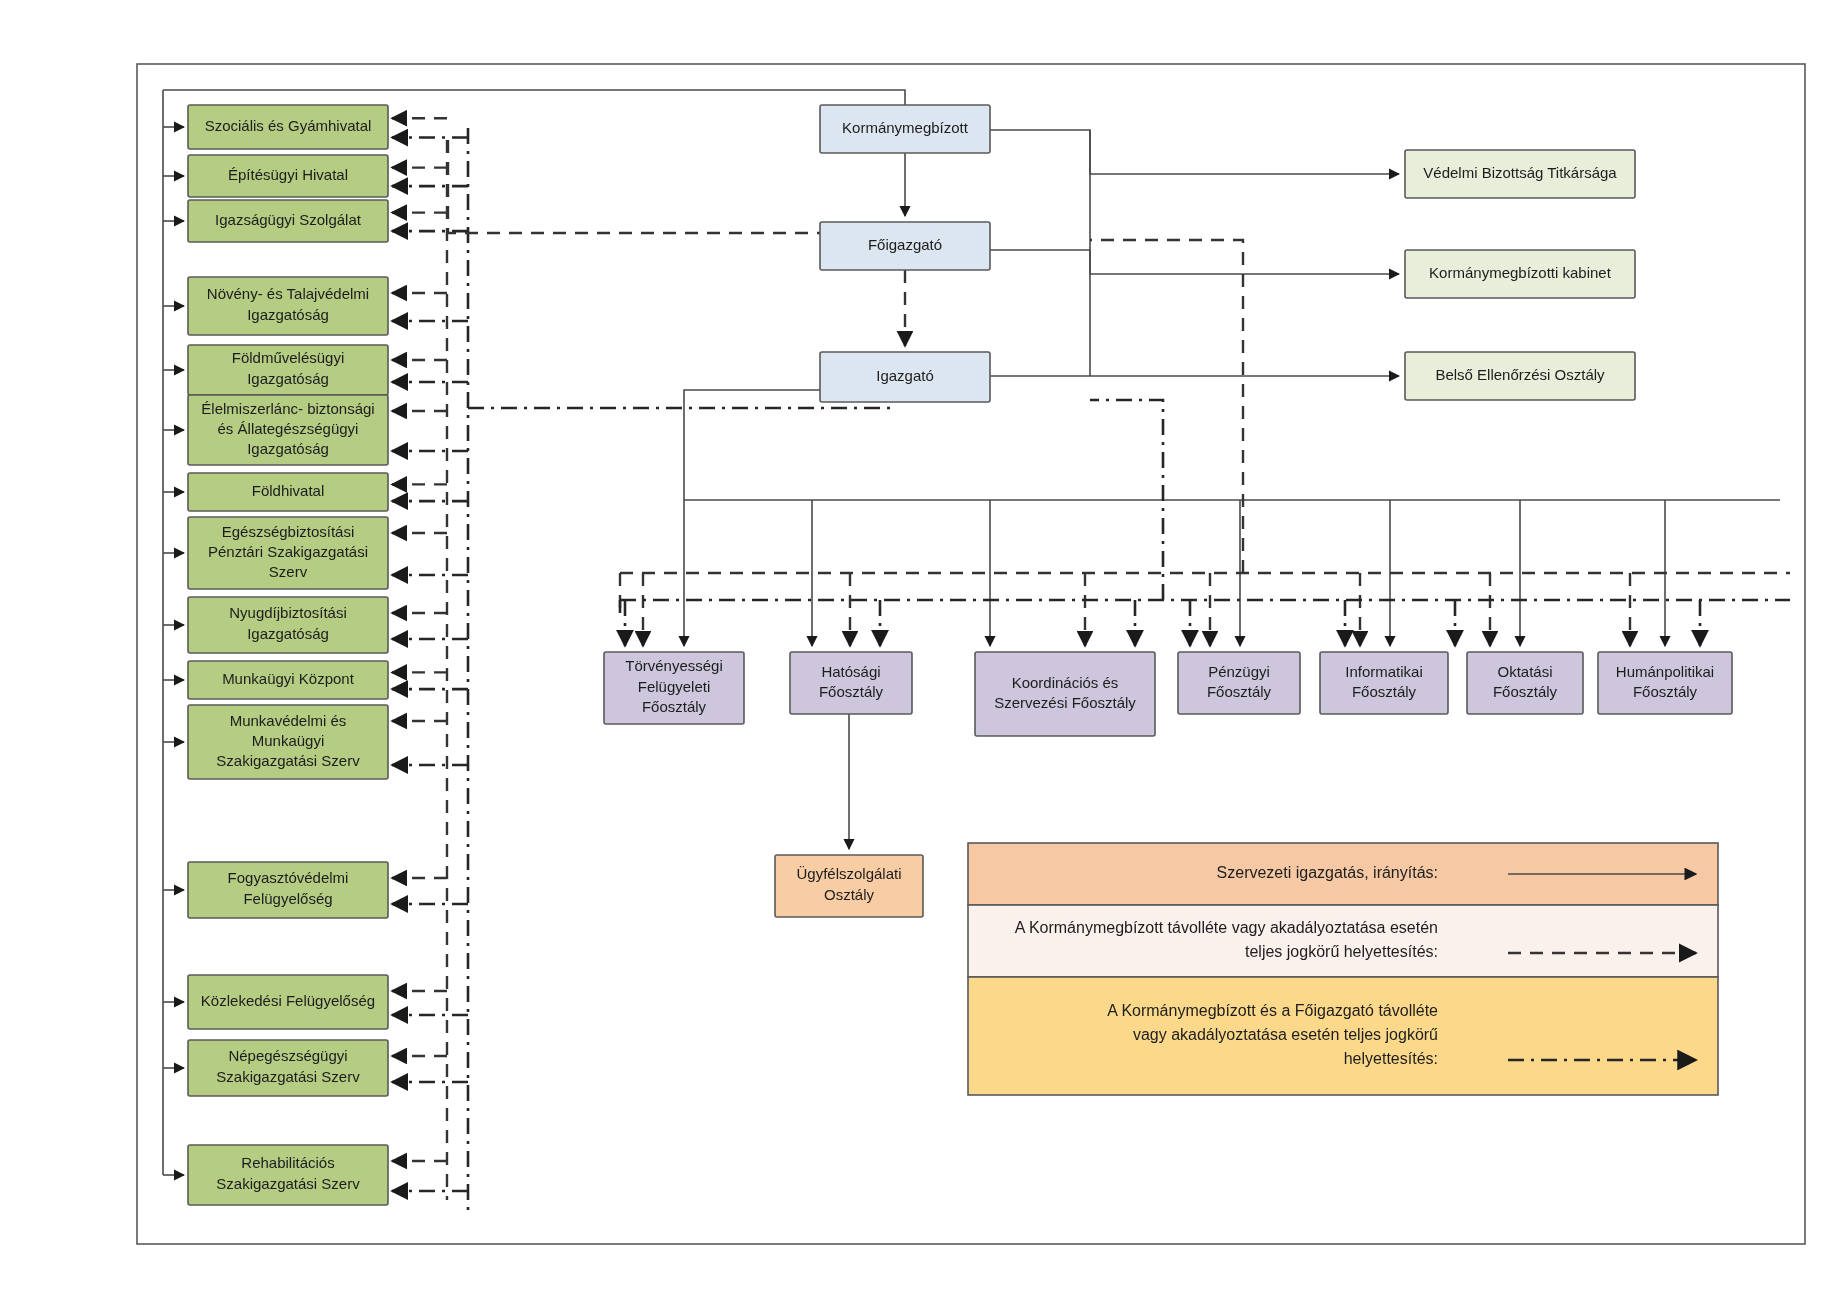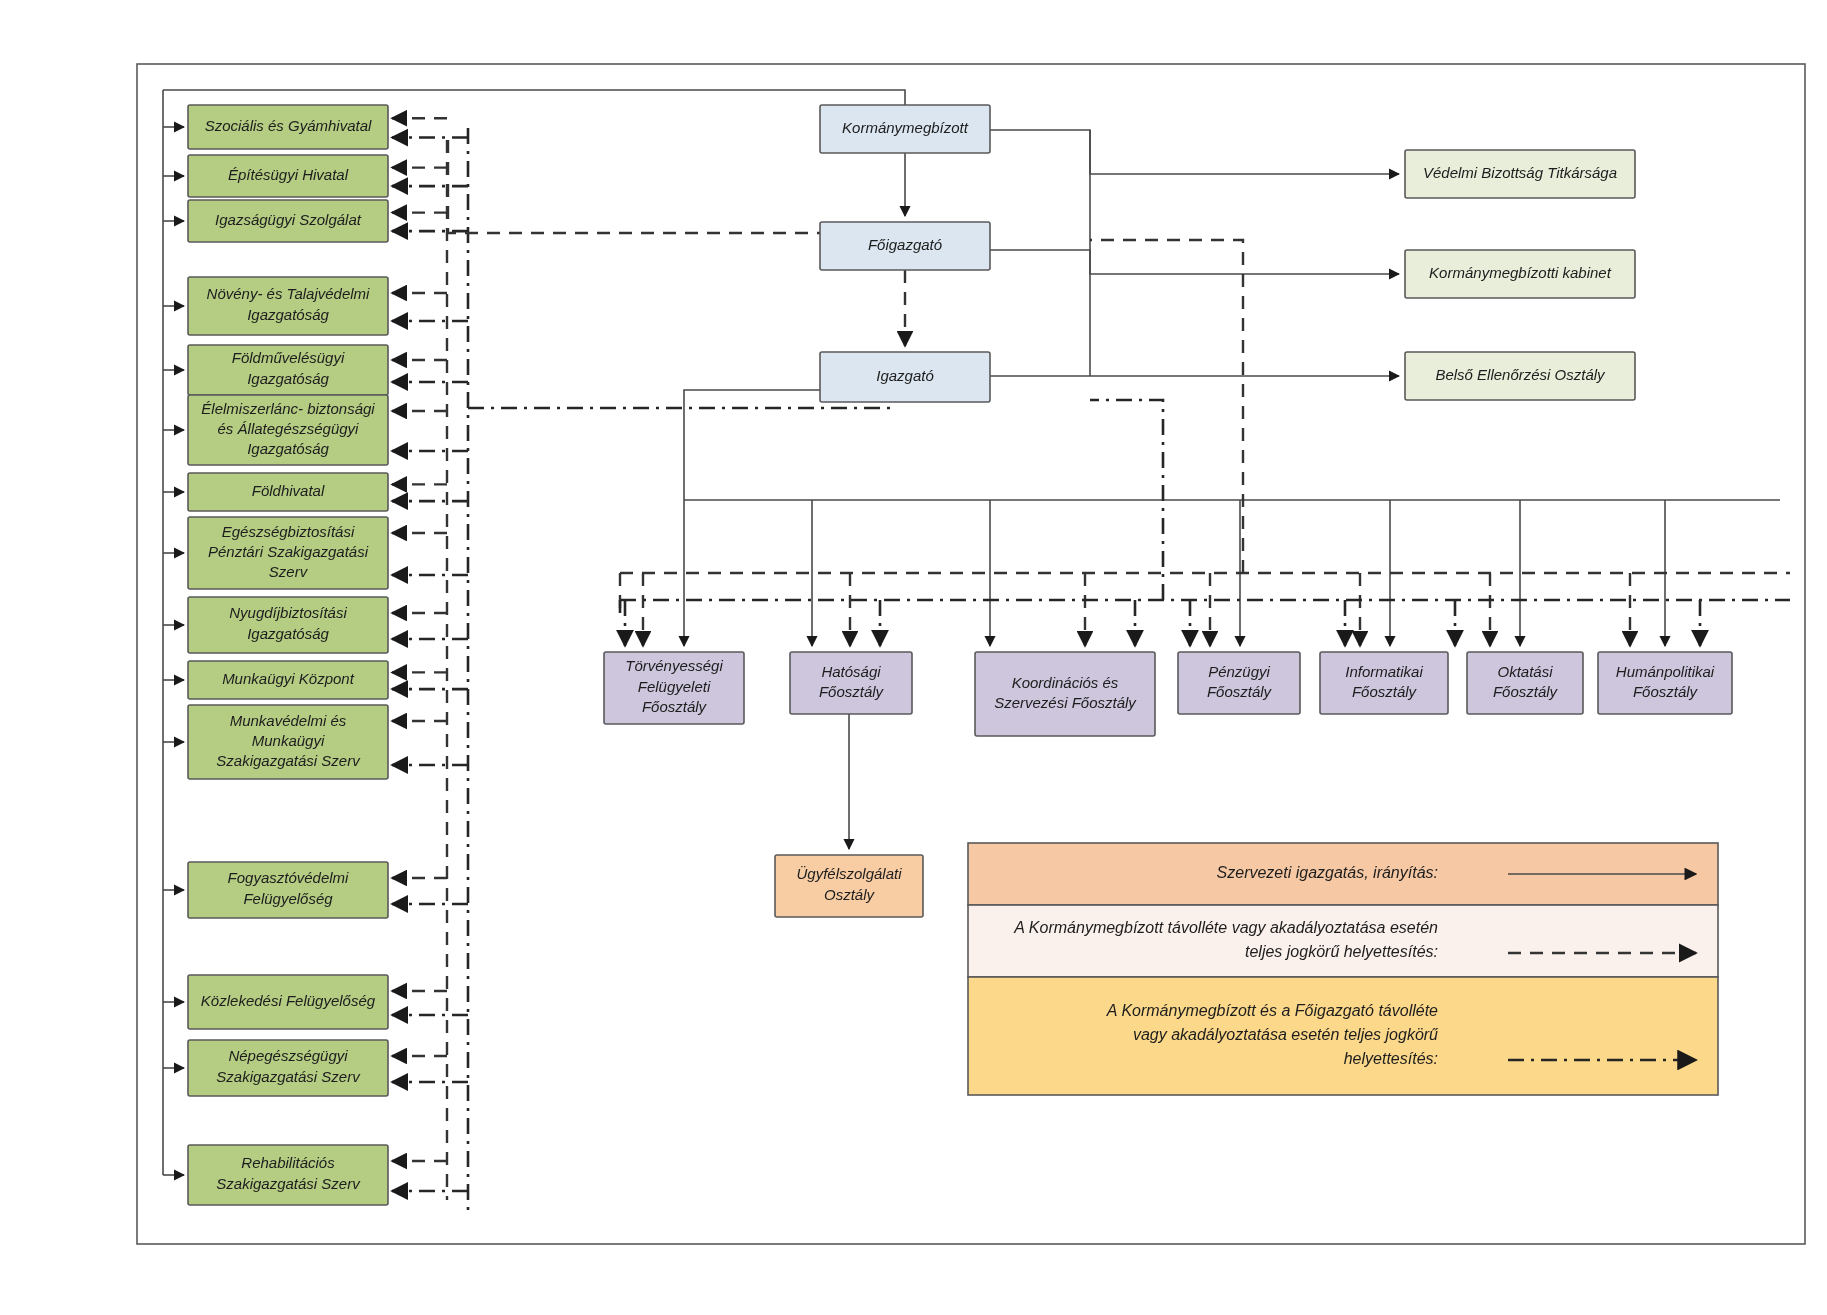--- a/index.html
+++ b/index.html
@@ -1,17 +1,17 @@
 <!DOCTYPE html>
 <html><head>
 <meta charset="utf-8">
 <style>
   html,body{margin:0;padding:0;background:#ffffff;}
   body{font-family:"Liberation Sans","DejaVu Sans",sans-serif;}
-  #root{position:relative;width:1827px;height:1315px;background:#ffffff;overflow:hidden;font-style:italic;}
+  #root{position:relative;width:1827px;height:1315px;background:#ffffff;overflow:hidden;}
   #chart{position:absolute;left:0;top:0;width:1827px;height:1315px;}
   .node-label{font-size:15px;fill:#1d1d1d;text-anchor:middle;dominant-baseline:middle;}
   .legend-text{font-size:16px;fill:#1d1d1d;text-anchor:end;dominant-baseline:middle;}
   .box{stroke:#595959;stroke-width:1.6;}
   .frame{fill:none;stroke:#5a5a5a;stroke-width:1.6;}
   .solid-line{fill:none;stroke:#4a4a4a;stroke-width:1.6;}
   .dash-line{fill:none;stroke:#333333;stroke-width:2.4;stroke-dasharray:13 9;}
   .dashdot-line{fill:none;stroke:#262626;stroke-width:2.6;stroke-dasharray:16 7 3 7;}
 </style>
 </head>

